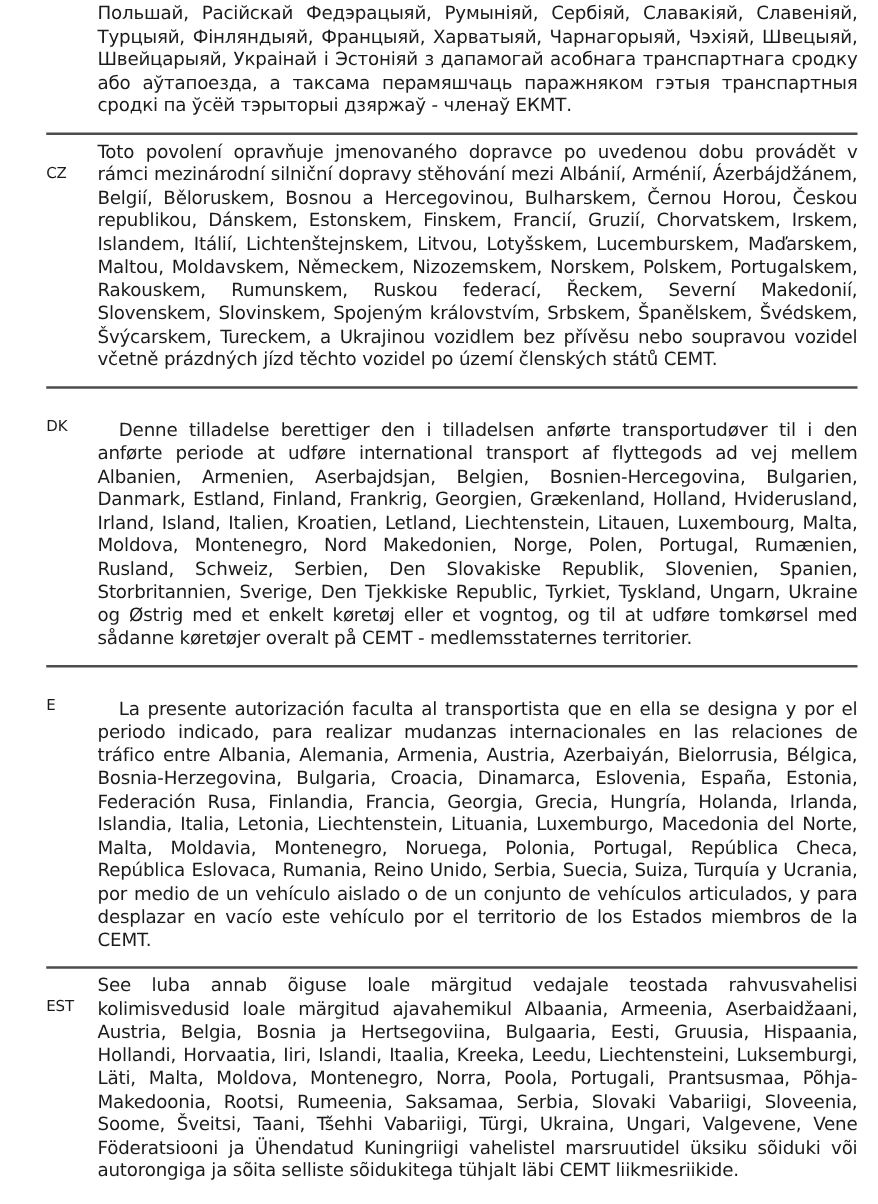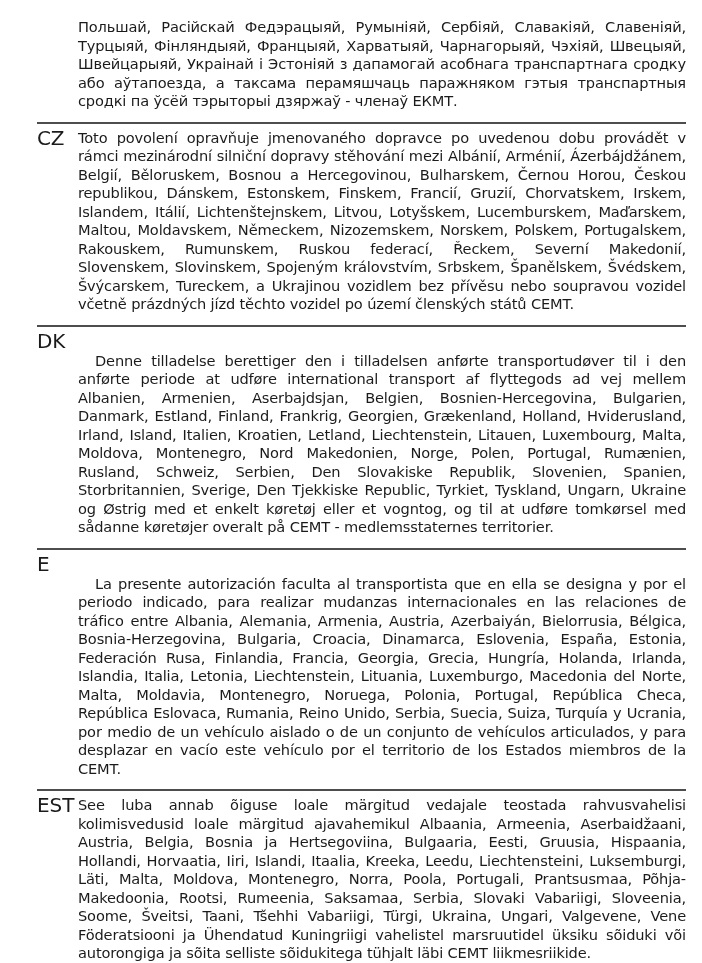--- a/index.html
+++ b/index.html
@@ -11,33 +11,34 @@
     width: 702px;
     height: 963px;
     overflow: hidden;
     font-family: "DejaVu Sans", "Liberation Sans", sans-serif;
     color: #1b1b1b;
   }
   .page {
     box-sizing: border-box;
     width: 702px;
     height: 963px;
-    padding: 18px 16px 8px 37px;
+    padding: 2px 16px 8px 37px;
   }
   .section {
     display: flex;
     align-items: flex-start;
   }
   .code-label {
     flex: 0 0 41px;
     width: 41px;
-    font-size: 20px;
+    font-size: 12px;
     line-height: 18.5px;
     letter-spacing: -0.1px;
     white-space: nowrap;
+    margin-top: 16px;
   }
   .section-text {
     flex: 1 1 auto;
     font-size: 14.6px;
     line-height: 18.5px;
     letter-spacing: -0.15px;
     text-align: justify;
     text-justify: inter-word;
   }
   .first-indent .section-text {

